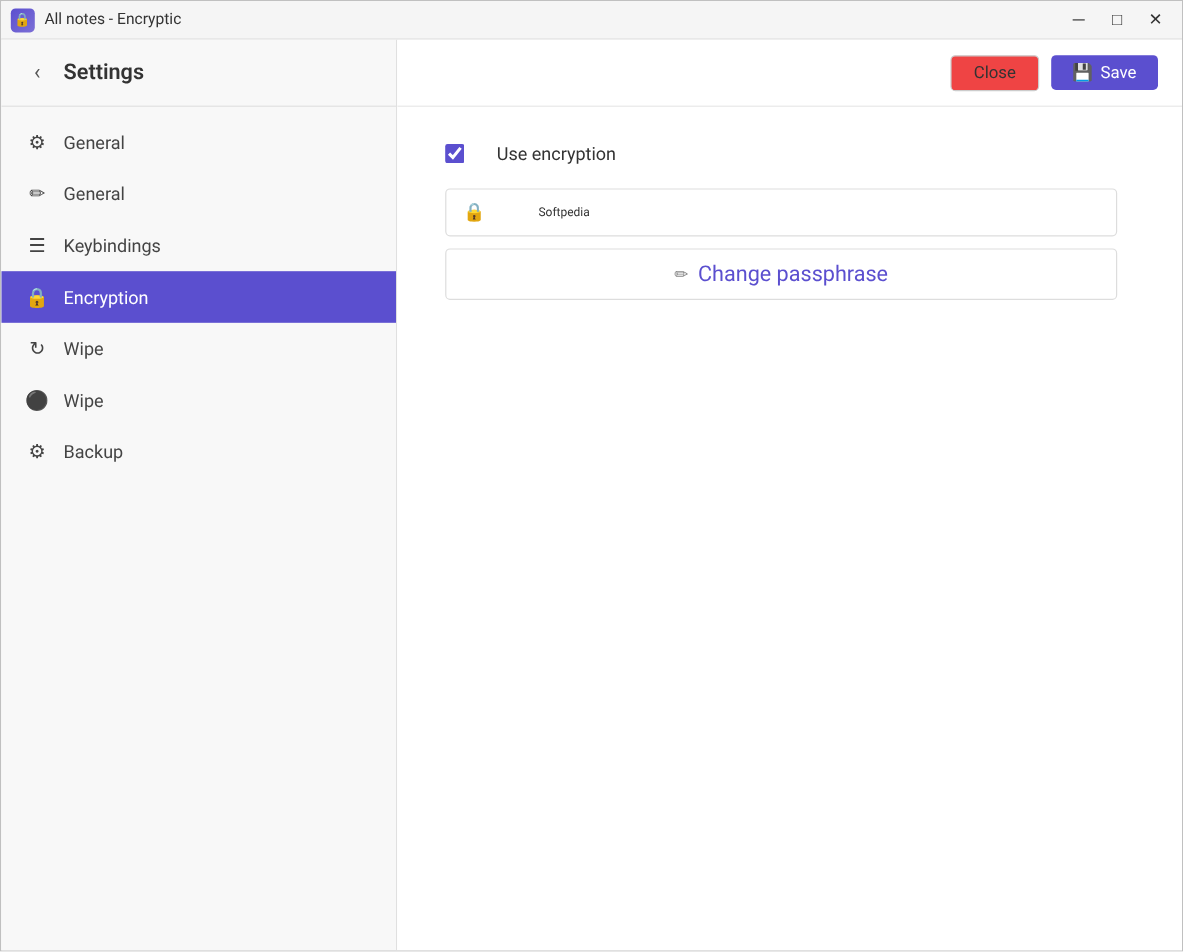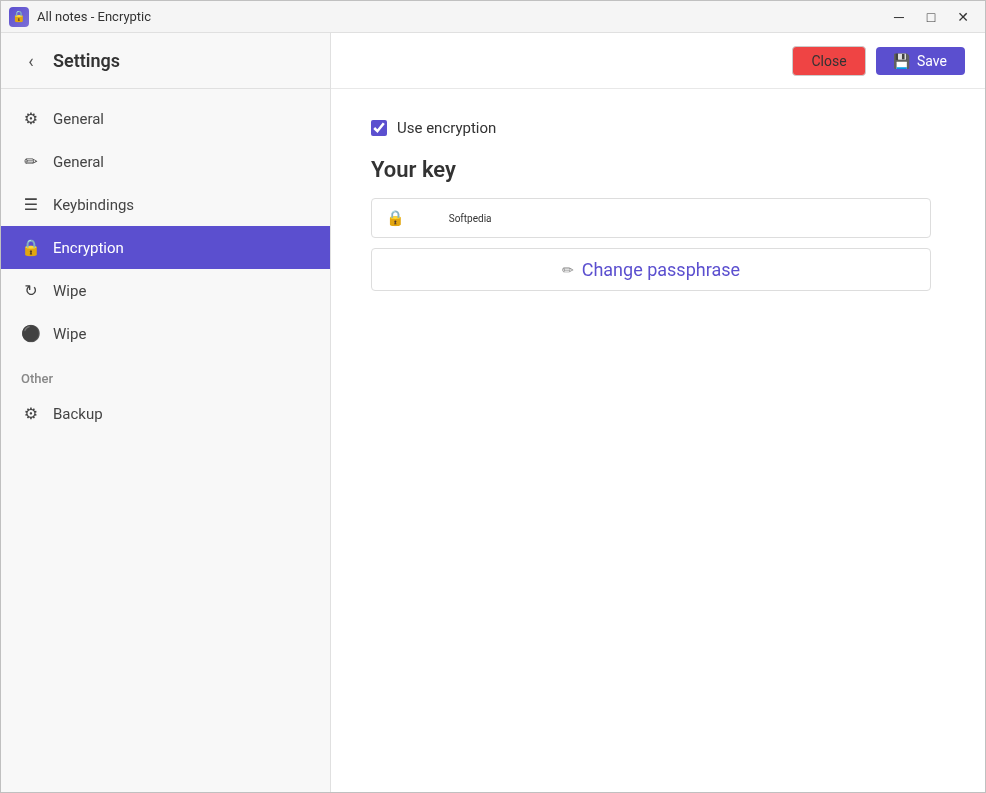--- a/index.html
+++ b/index.html
@@ -195,21 +195,21 @@
     .main-body {
       flex: 1;
       padding: 30px 40px;
       overflow-y: auto;
       position: relative;
     }
 
     .use-encryption-row {
       display: flex;
       align-items: center;
-      gap: 10px;
+      gap: 27px;
       margin-bottom: 20px;
     }
 
     .checkbox {
       width: 16px;
       height: 16px;
       accent-color: #5b4fcf;
       cursor: pointer;
     }
 
@@ -330,21 +330,20 @@
         </div>
         <div class="nav-item">
           <span class="nav-icon">↻</span>
           <span>Wipe</span>
         </div>
         <div class="nav-item">
           <span class="nav-icon">⚫</span>
           <span>Wipe</span>
         </div>
 
-        <div class="nav-section-label">Other</div>
 
         <div class="nav-item">
           <span class="nav-icon">⚙</span>
           <span>Backup</span>
         </div>
       </div>
     </div>
 
     <div class="main-content">
       <div class="main-header">
@@ -352,21 +351,20 @@
         <button class="save-btn">
           <span>💾</span>
           <span>Save</span>
         </button>
       </div>
       <div class="main-body">
         <div class="use-encryption-row">
           <input type="checkbox" class="checkbox" checked="" style="">
           <span class="use-encryption-label">Use encryption</span>
         </div>
-        <div class="your-key-title">Your key</div>
         <div class="key-field">
           <span class="key-field-icon">🔒</span>
           <span class="key-field-value">Softpedia</span>
         </div>
         <div class="change-passphrase-row">
           <span class="change-passphrase-icon">✏</span>
           <span class="change-passphrase-label">Change passphrase</span>
         </div>
       </div>
     </div>

